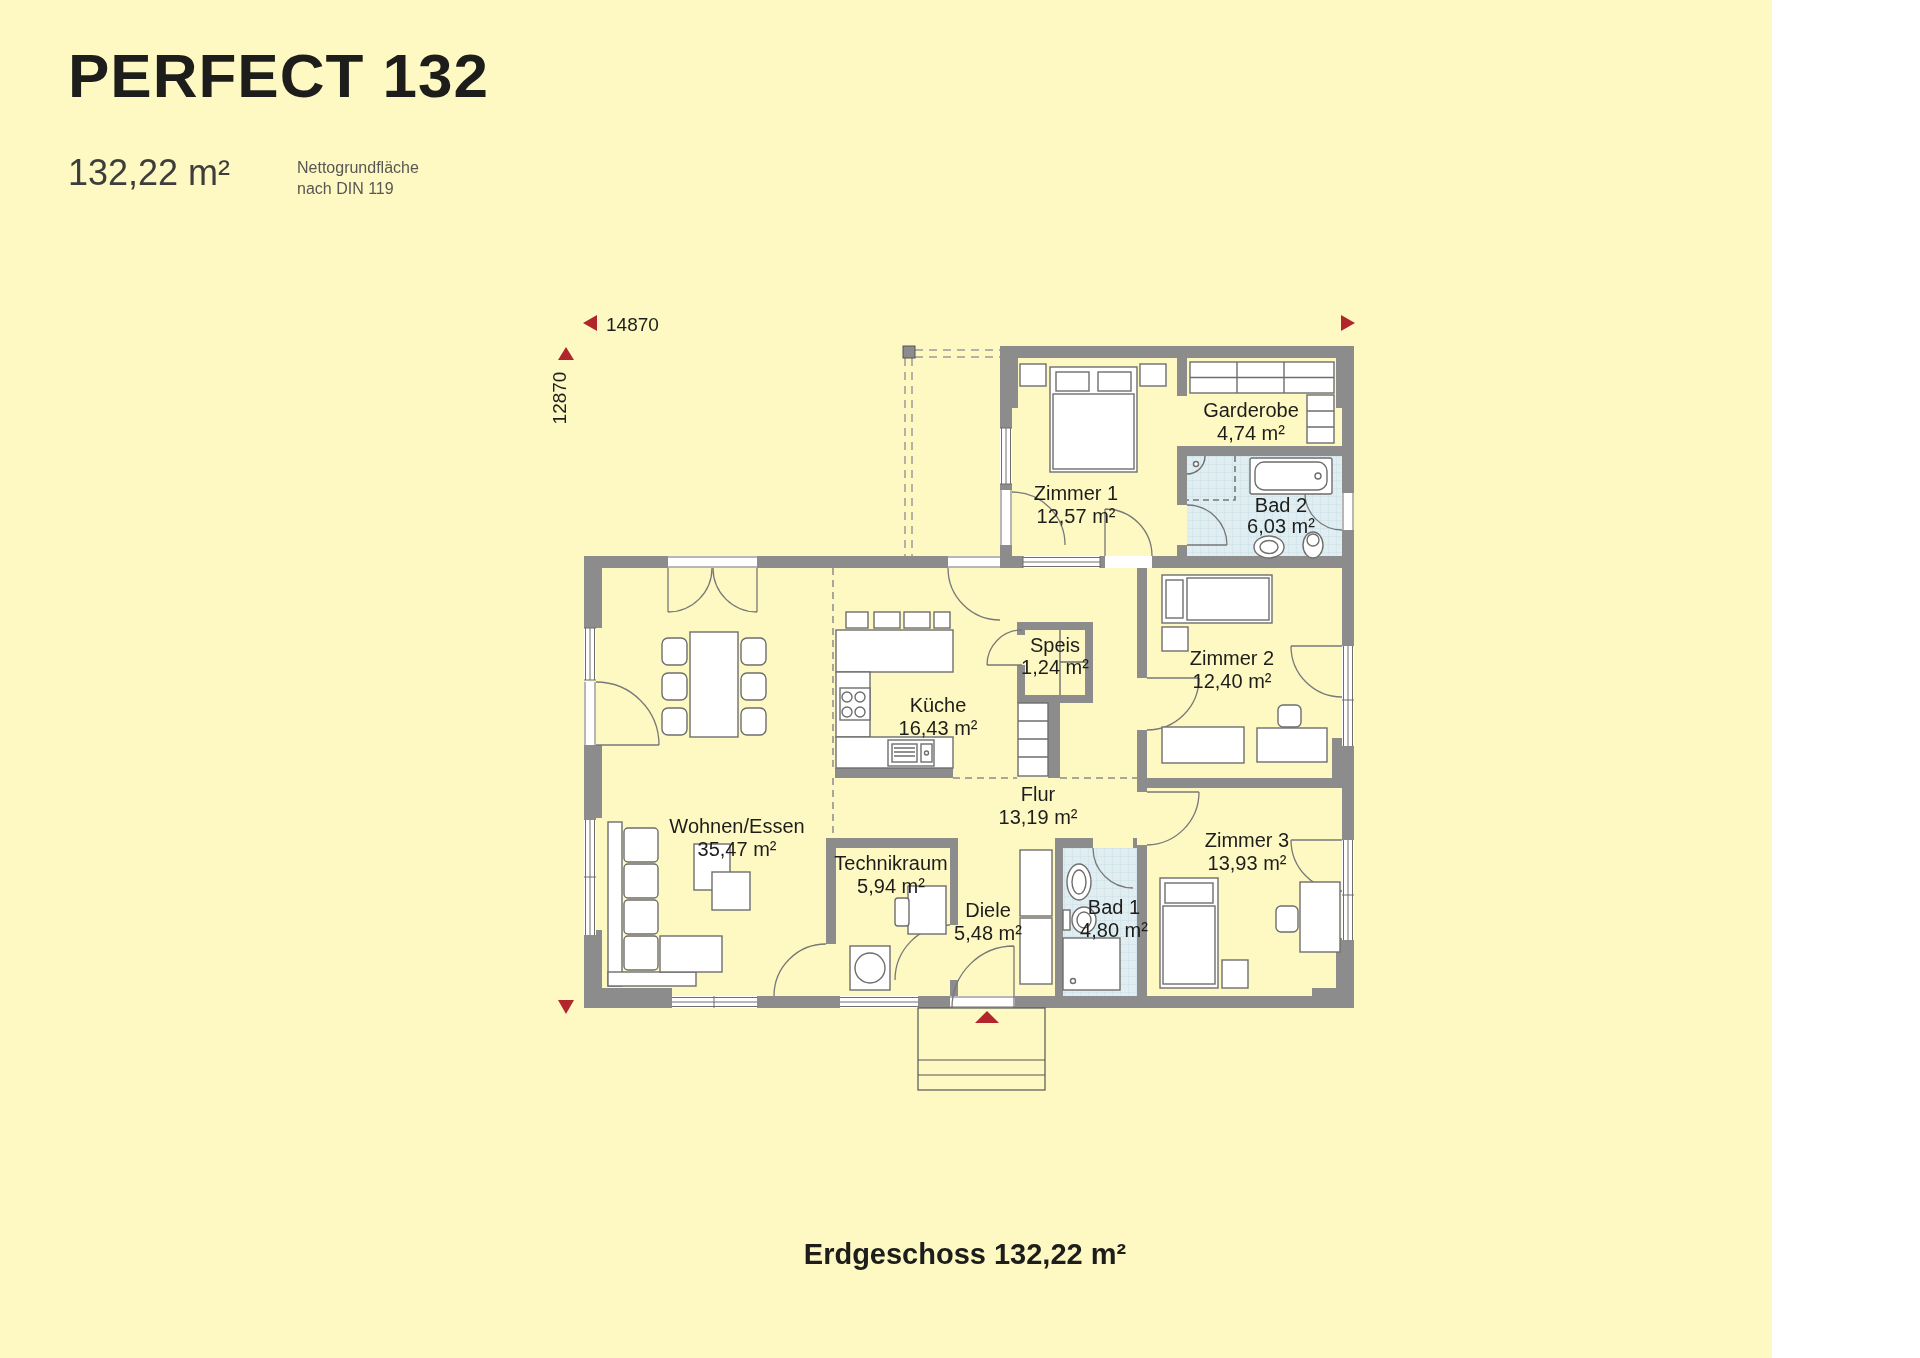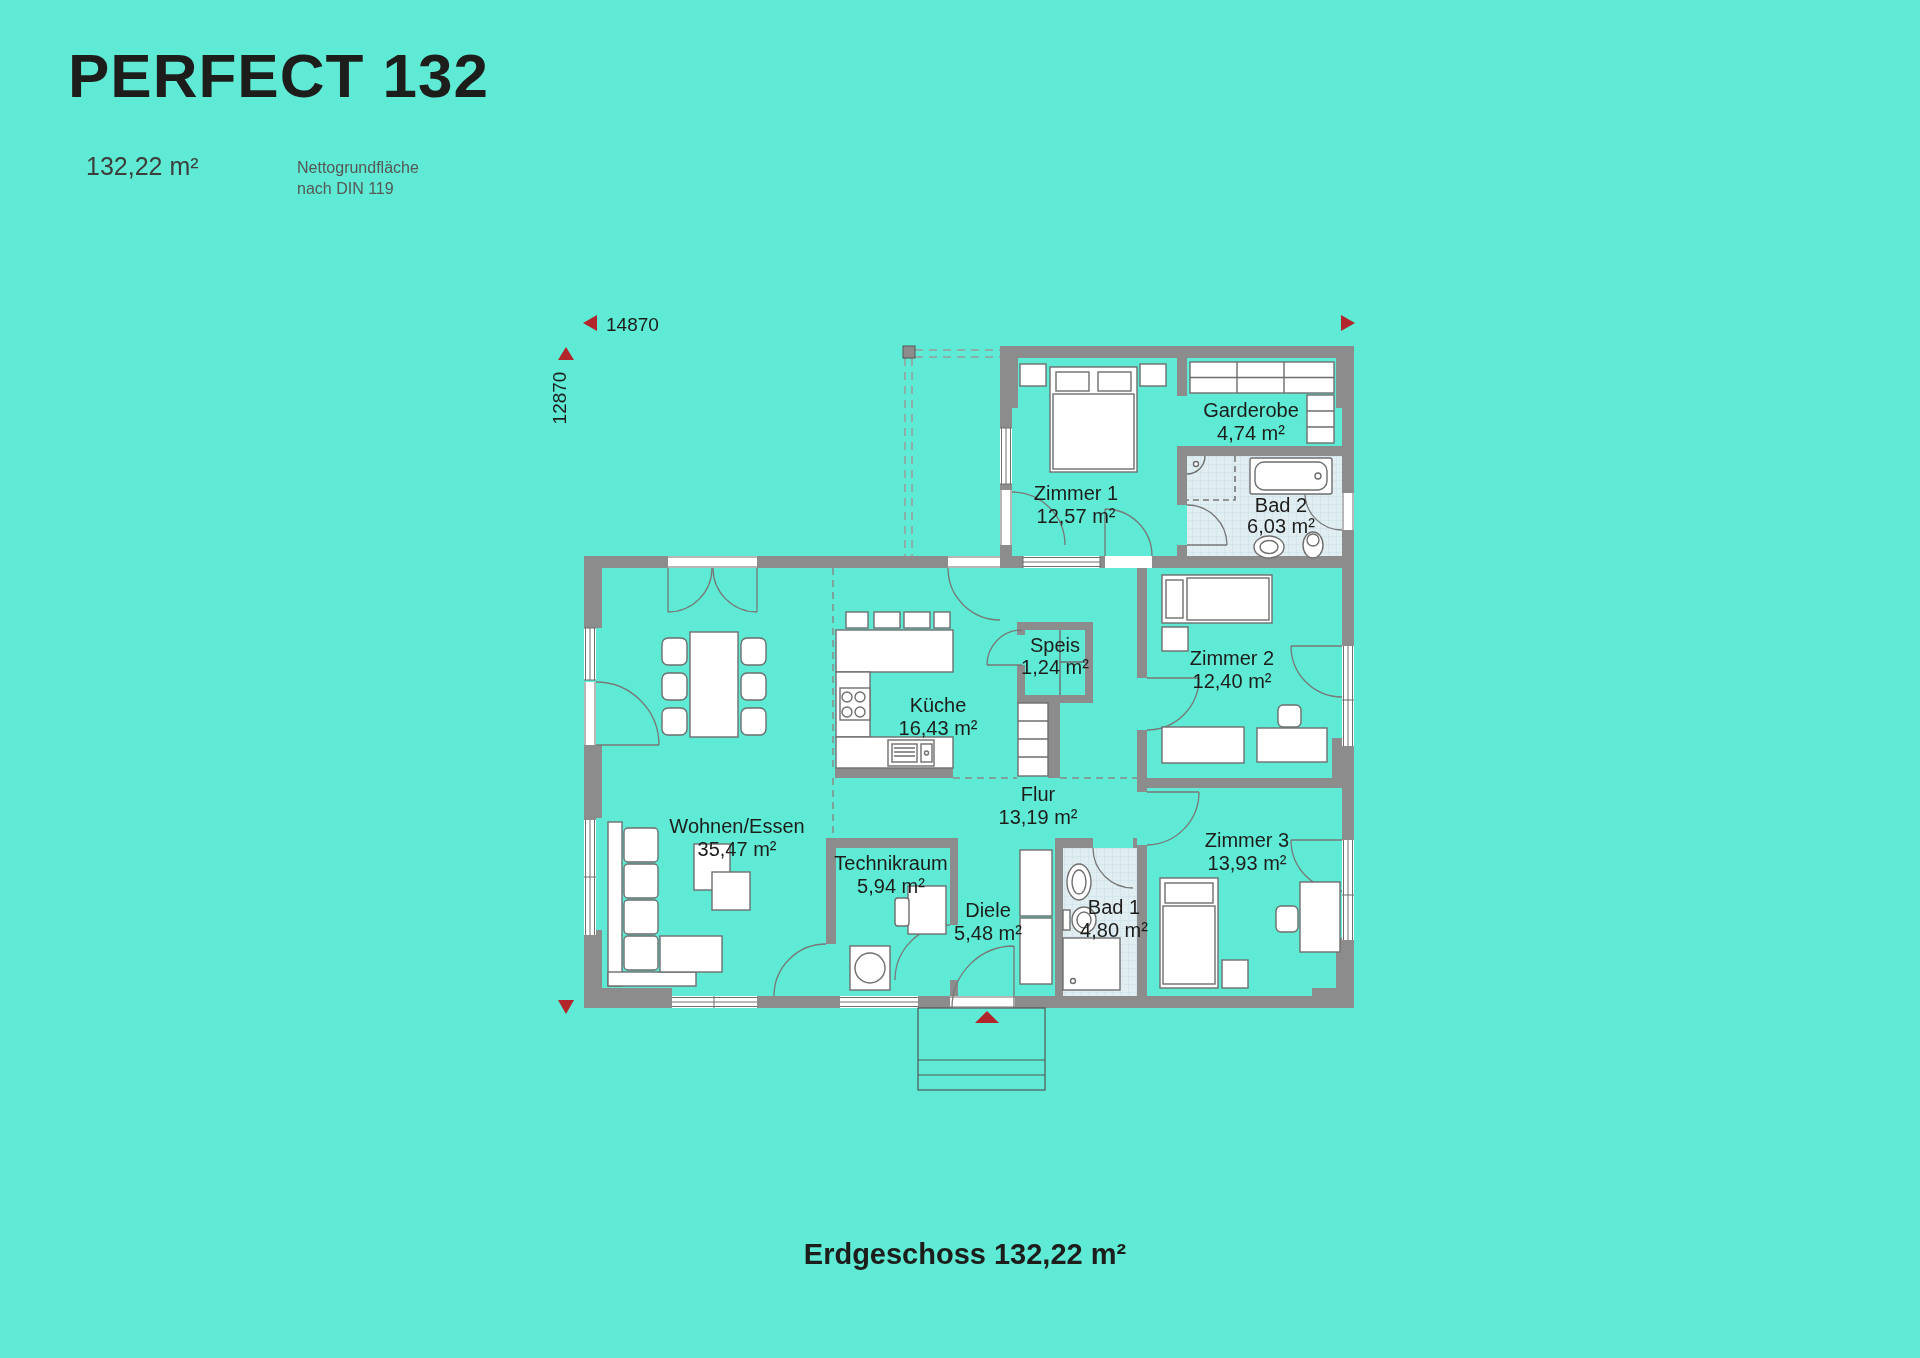--- a/index.html
+++ b/index.html
@@ -1,19 +1,19 @@
 <!DOCTYPE html>
 <html><head>
 <meta charset="utf-8">
 <style>
   html,body{margin:0;padding:0;background:#ffffff;}
-  .page{position:relative;width:1920px;height:1358px;background:#5eead4;overflow:hidden;
+  .page{position:relative;width:1772px;height:1358px;background:#fef9c3;overflow:hidden;
         font-family:"Liberation Sans", sans-serif;color:#1d1d1b;text-decoration:underline;}
   .title{position:absolute;left:68px;top:40px;font-size:62px;font-weight:600;letter-spacing:1px;color:#1d1d1b;}
-  .subarea{position:absolute;left:68px;top:152px;font-size:25px;font-weight:400;color:#3d3d3c;margin-left:18px;}
+  .subarea{position:absolute;left:68px;top:152px;font-size:36px;font-weight:400;color:#3d3d3c;}
   .note{position:absolute;left:297px;top:158px;font-size:16px;line-height:1.3;color:#575756;}
   .footer{position:absolute;left:0;top:1238px;width:1930px;text-align:center;
           font-size:29px;font-weight:600;color:#1d1d1b;}
   .logo{position:absolute;left:1763px;top:50px;}
   svg text.room-name,svg text.room-area{font-family:"Liberation Sans",sans-serif;font-size:20px;fill:#1d1d1b;}
   svg text.dim{font-family:"Liberation Sans",sans-serif;font-size:19px;fill:#1d1d1b;}
   svg text.brand{font-family:"Liberation Sans",sans-serif;font-size:17.5px;font-weight:700;fill:#1d1d1b;}
   svg text.brand2{font-family:"Liberation Sans",sans-serif;font-size:12px;font-weight:700;fill:#1d1d1b;letter-spacing:7.5px;}
 </style>
 </head>

